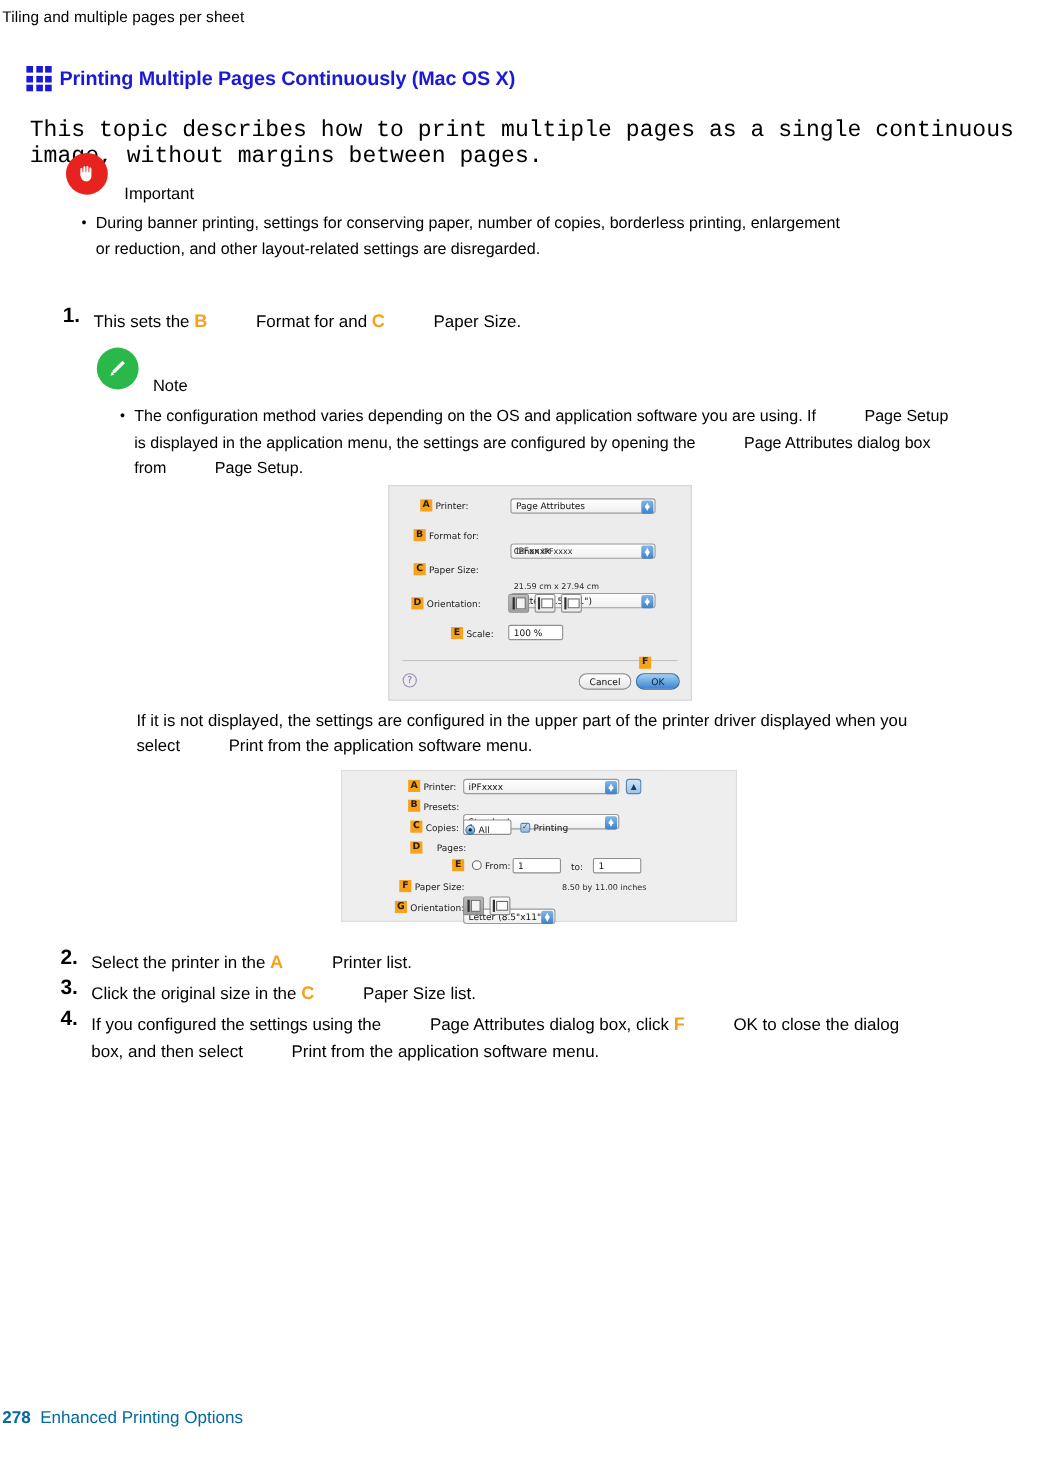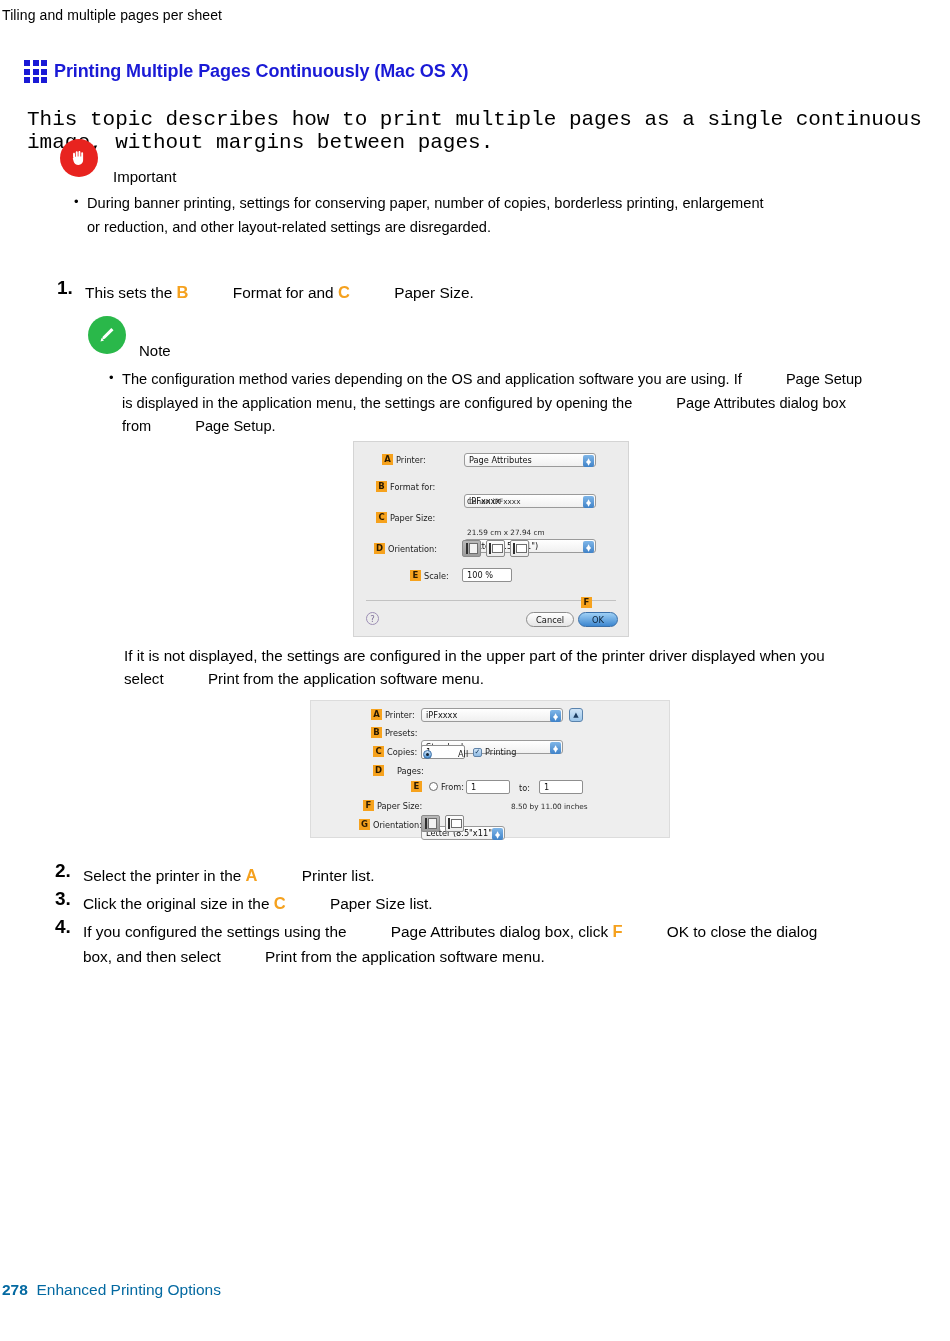--- a/index.html
+++ b/index.html
@@ -457,21 +457,21 @@
   </div>
   <div class="row" style="left:162px; top:46px;">
     <span class="chk">✓</span>
     <span class="flabel">Printing</span>
   </div>
 
   <div class="row" style="left:62px; top:64px;">
     <span class="badge">D</span>
     <span class="flabel" style="margin-left:10px">Pages:</span>
   </div>
-  <div class="row" style="left:112px; top:48px;gap:23px;">
+  <div class="row" style="left:112px; top:48px;">
     <span class="radio on"></span>
     <span class="flabel">All</span>
   </div>
 
   <div class="row" style="left:100px; top:80px;">
     <span class="badge">E</span>
     <span class="radio" style="margin-left:4px"></span>
     <span class="flabel">From:</span>
   </div>
   <div class="textbox" style="position:absolute; left:155px; top:79px; width:44px;">

